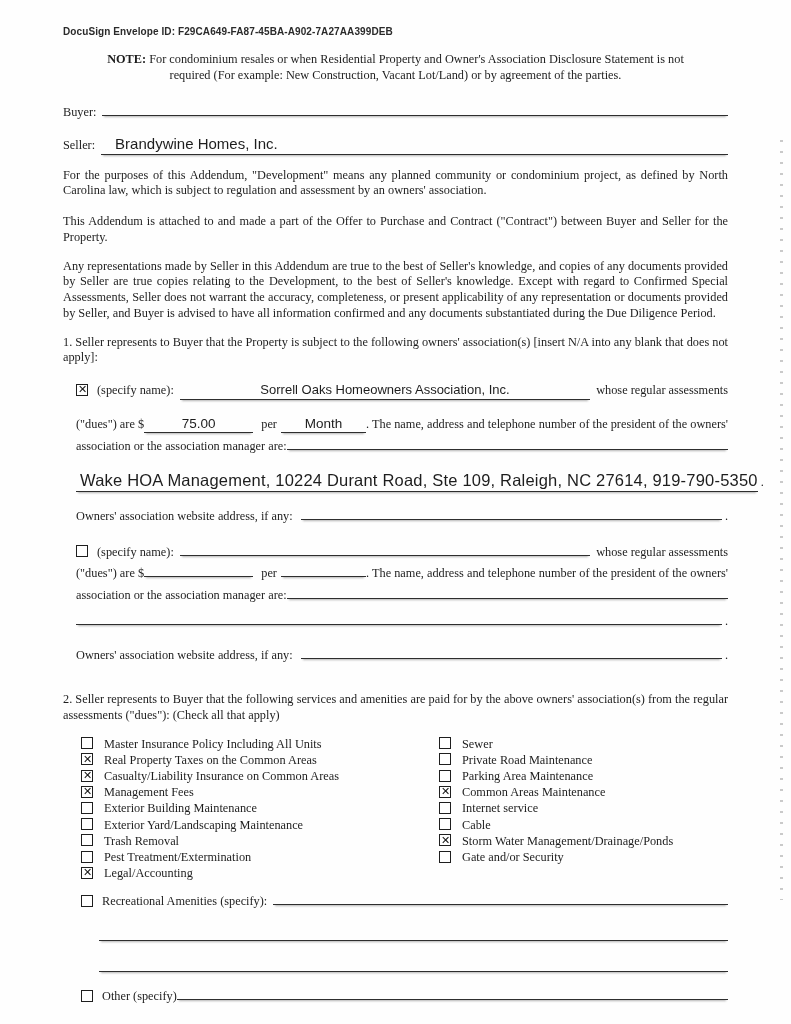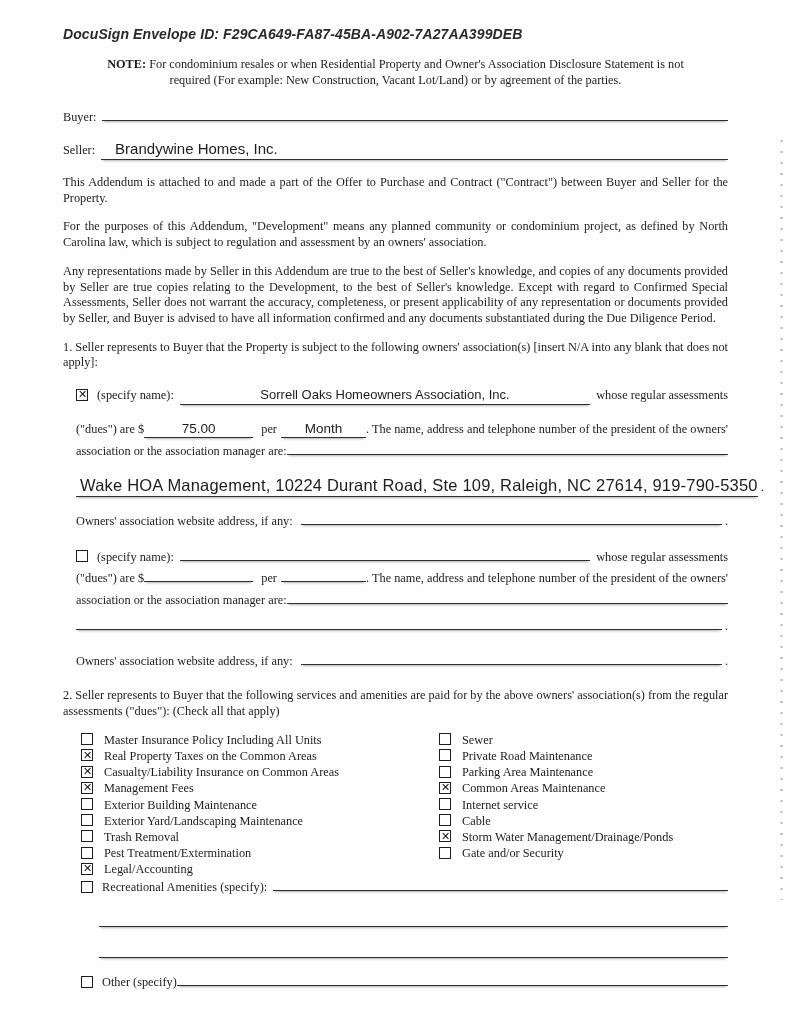--- a/index.html
+++ b/index.html
@@ -4,21 +4,21 @@
 <style>
   * { margin:0; padding:0; box-sizing:border-box; }
   html,body { background:#e8e8e8; }
   .page {
     position:relative; width:791px; height:1024px; margin:0 auto;
     background:#fefefe; overflow:hidden;
     font-family:"Liberation Serif", serif; color:#1d1d1d; font-size:12.3px;
     line-height:1.28;
   }
   .content { padding:26px 63px 0 63px; }
-  .docusign { font-family:"Liberation Sans", sans-serif; font-size:14px; font-weight:600; color:#2a2a2a; letter-spacing:.1px;font-style:italic; }
+  .docusign { font-family:"Liberation Sans", sans-serif; font-size:10px; font-weight:600; color:#2a2a2a; letter-spacing:.1px; }
   .title-block { margin-top:13px; text-align:center; }
   .doc-title { font-weight:bold; font-size:13px; letter-spacing:.15px; }
   .doc-note { width:578px; margin:2px auto 0 auto; font-size:12.3px; }
   .doc-note b { font-weight:bold; }
   .frow { display:flex; align-items:baseline; }
   .fill { border-bottom:1.5px solid #2e2e2e; box-shadow:0 3px 2px -2px rgba(40,40,40,.35); min-height:14px; }
   .grow { flex:1 1 auto; }
   .lbl { white-space:nowrap; }
   .property-row { margin-top:15px; }
   .prop-val { font-weight:bold; font-size:13px; padding-left:6px; white-space:nowrap; }
@@ -39,21 +39,21 @@
   .small-fill { text-align:center; font-family:"Liberation Sans", sans-serif; font-size:13.5px; }
   .manager-val { font-family:"Liberation Sans", sans-serif; font-size:16.5px; white-space:nowrap; letter-spacing:.2px; padding-left:4px; }
   .tail-dot { padding-left:3px; }
   .website-row { margin-left:13px; margin-top:14px; }
   .website-row .fill { margin-left:8px; }
   .checklists { display:flex; margin-left:18px; margin-top:12px; }
   .col-left { width:358px; }
   .col-right { flex:1; }
   .cb-row { display:flex; align-items:baseline; height:16.2px; }
   .cb-row .cb { margin-right:11px; }
-  .rec-row { margin-left:18px; }
+  .rec-row { margin-left:18px; margin-top:10px; }
   .blank-line { margin-left:36px; margin-top:17px; }
   .other-row { margin-left:18px; margin-top:3px; }
   .artifact { position:absolute; right:8px; top:140px; width:3px; height:760px; opacity:.45;
               background:repeating-linear-gradient(#8a8a8a 0 2px, transparent 2px 11px); }
 </style>
 </head>
 <body>
 
 <div class="page">
   <div class="artifact"></div>
@@ -69,22 +69,22 @@
     <div class="frow buyer-row">
       <span class="lbl">Buyer:</span>
       <span class="fill grow" style="margin-left:6px;"></span>
     </div>
 
     <div class="frow seller-row">
       <span class="lbl">Seller:</span>
       <span class="fill grow" style="margin-left:6px;"><span class="seller-val">Brandywine Homes, Inc.</span></span>
     </div>
 
+    <div class="para">For the purposes of this Addendum, "Development" means any planned community or condominium project, as defined by North Carolina law, which is subject to regulation and assessment by an owners' association.</div>
     <div class="para" style="margin-top:15px;">This Addendum is attached to and made a part of the Offer to Purchase and Contract ("Contract") between Buyer and Seller for the Property.</div>
-    <div class="para">For the purposes of this Addendum, "Development" means any planned community or condominium project, as defined by North Carolina law, which is subject to regulation and assessment by an owners' association.</div>
     <div class="para">Any representations made by Seller in this Addendum are true to the best of Seller's knowledge, and copies of any documents provided by Seller are true copies relating to the Development, to the best of Seller's knowledge.  Except with regard to Confirmed Special Assessments, Seller does not warrant the accuracy, completeness, or present applicability of any representation or documents provided by Seller, and Buyer is advised to have all information confirmed and any documents substantiated during the Due Diligence Period.</div>
 
     <div class="sect-intro">1.  Seller represents to Buyer that the Property is subject to the following owners' association(s) [insert N/A into any blank that does not apply]:</div>
 
     <div class="assoc">
       <div class="line">
         <span class="cb" data-checked="true"></span>
         <span class="lbl">(specify  name):</span>
         <span class="fill grow assoc-name-val" style="margin:12px 6px;">Sorrell Oaks Homeowners Association, Inc.</span>
         <span class="lbl">whose  regular  assessments</span>
@@ -135,21 +135,21 @@
         <span class="tail-dot">.</span>
       </div>
     </div>
 
     <div class="frow website-row" style="margin-top:16px;">
       <span class="lbl">Owners' association website address, if any:</span>
       <span class="fill grow"></span>
       <span class="tail-dot">.</span>
     </div>
 
-    <div class="sect-intro" style="margin-top:19px;">2.  Seller represents to Buyer that the following services and amenities are paid for by the above owners' association(s) from the regular assessments ("dues"):  (Check all that apply)</div>
+    <div class="sect-intro" style="margin-top:28px;">2.  Seller represents to Buyer that the following services and amenities are paid for by the above owners' association(s) from the regular assessments ("dues"):  (Check all that apply)</div>
 
     <div class="checklists">
       <div class="col-left">
         <div class="cb-row">
             <span class="cb" data-checked="false"></span>
             <span>Master Insurance Policy Including All Units</span>
           </div>
         <div class="cb-row">
             <span class="cb" data-checked="true"></span>
             <span>Real Property Taxes on the Common Areas</span>

